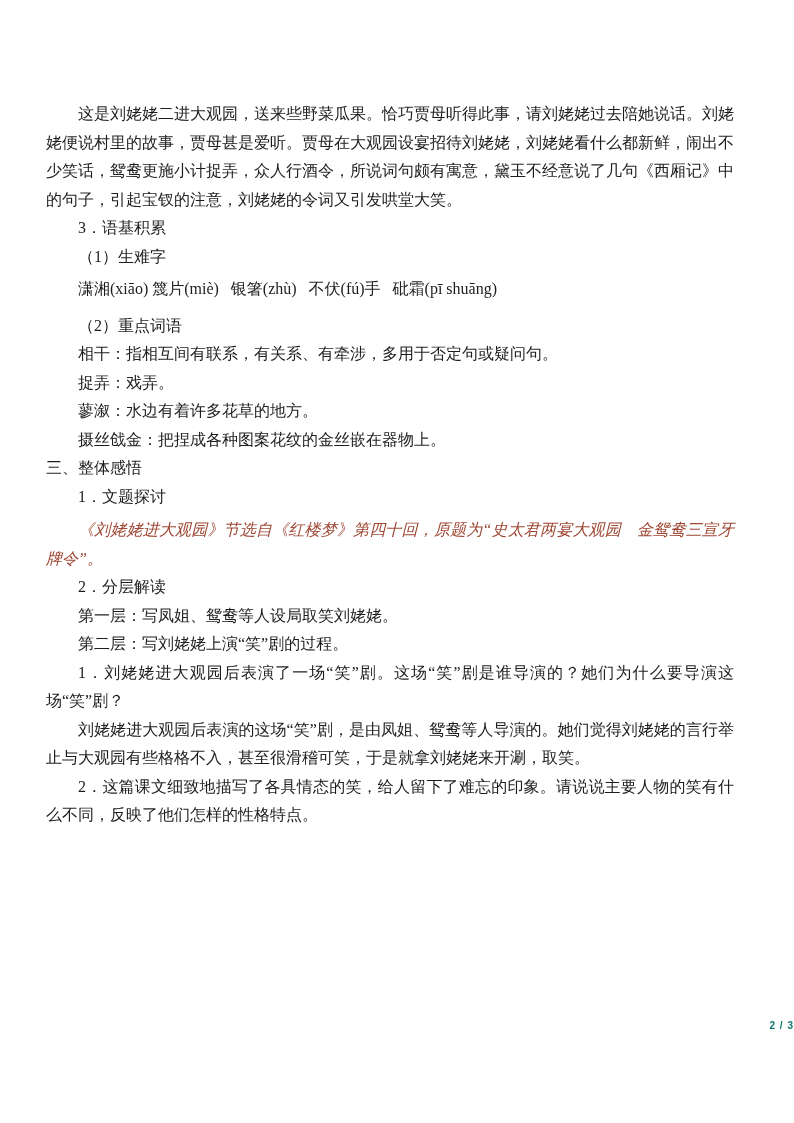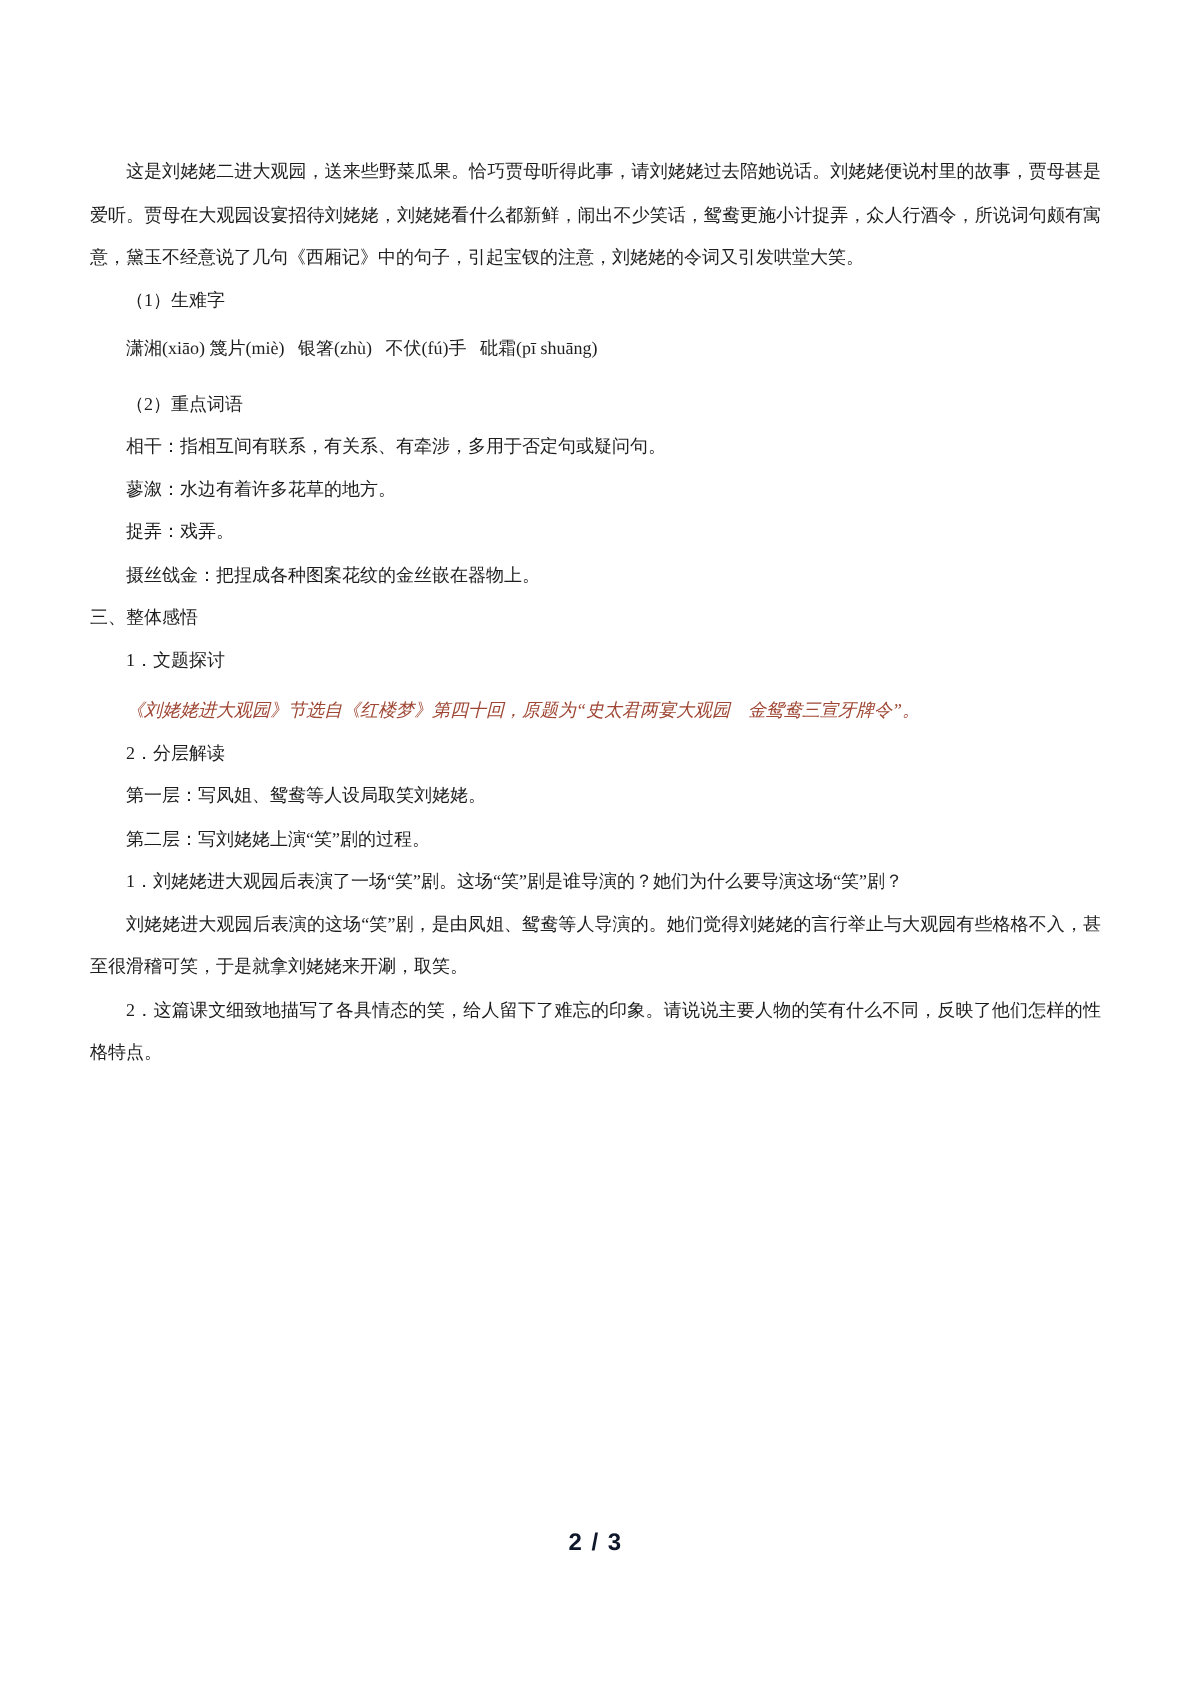--- a/index.html
+++ b/index.html
@@ -7,24 +7,24 @@
     width: 794px;
     height: 1123px;
     background: #ffffff;
     position: relative;
     overflow: hidden;
     font-family: "Liberation Serif", "DejaVu Serif", serif;
     color: #1d1d1d;
   }
   .doc-content {
     position: absolute;
-    left: 60px;
+    left: 46px;
     right: 60px;
     top: 100px;
-    font-size: 12px;
+    font-size: 16px;
     line-height: 28.5px;
     text-align: justify;
   }
   .doc-content p {
     margin: 0;
     text-indent: 2em;
   }
   .doc-content p.flush {
     text-indent: 0;
   }
@@ -34,39 +34,40 @@
   }
   .excerpt {
     margin-top: 5px !important;
     font-style: italic;
   }
   .page-footer {
     position: absolute;
     left: 0;
     right: 0;
     top: 1020px;
-    text-align: center;
+    text-align: right;
     font-family: "Liberation Sans", "DejaVu Sans", sans-serif;
     font-weight: bold;
-    font-size: 16px;
-    color: #0f172a;
+    font-size: 10px;
+    color: #0f766e;
     letter-spacing: 1px;
   }
 </style>
 </head>
 <body>
 
 <div class="doc-content">
   <p>这是刘姥姥二进大观园，送来些野菜瓜果。恰巧贾母听得此事，请刘姥姥过去陪她说话。刘姥姥便说村里的故事，贾母甚是爱听。贾母在大观园设宴招待刘姥姥，刘姥姥看什么都新鲜，闹出不少笑话，鸳鸯更施小计捉弄，众人行酒令，所说词句颇有寓意，黛玉不经意说了几句《西厢记》中的句子，引起宝钗的注意，刘姥姥的令词又引发哄堂大笑。</p>
+  <p>3．语基积累</p>
   <p>（1）生难字</p>
   <p class="pinyin-line">潇湘(xiāo) 篾片(miè)   银箸(zhù)   不伏(fú)手   砒霜(pī shuāng)</p>
   <p>（2）重点词语</p>
   <p>相干：指相互间有联系，有关系、有牵涉，多用于否定句或疑问句。</p>
+  <p>捉弄：戏弄。</p>
   <p>蓼溆：水边有着许多花草的地方。</p>
-  <p>捉弄：戏弄。</p>
   <p>摄丝戗金：把捏成各种图案花纹的金丝嵌在器物上。</p>
   <p class="flush">三、整体感悟</p>
   <p>1．文题探讨</p>
   <p class="excerpt" style="color: rgb(158, 70, 51);">《刘姥姥进大观园》节选自《红楼梦》第四十回，原题为“史太君两宴大观园　金鸳鸯三宣牙牌令”。</p>
   <p>2．分层解读</p>
   <p>第一层：写凤姐、鸳鸯等人设局取笑刘姥姥。</p>
   <p>第二层：写刘姥姥上演“笑”剧的过程。</p>
   <p>1．刘姥姥进大观园后表演了一场“笑”剧。这场“笑”剧是谁导演的？她们为什么要导演这场“笑”剧？</p>
   <p>刘姥姥进大观园后表演的这场“笑”剧，是由凤姐、鸳鸯等人导演的。她们觉得刘姥姥的言行举止与大观园有些格格不入，甚至很滑稽可笑，于是就拿刘姥姥来开涮，取笑。</p>
   <p>2．这篇课文细致地描写了各具情态的笑，给人留下了难忘的印象。请说说主要人物的笑有什么不同，反映了他们怎样的性格特点。</p>

